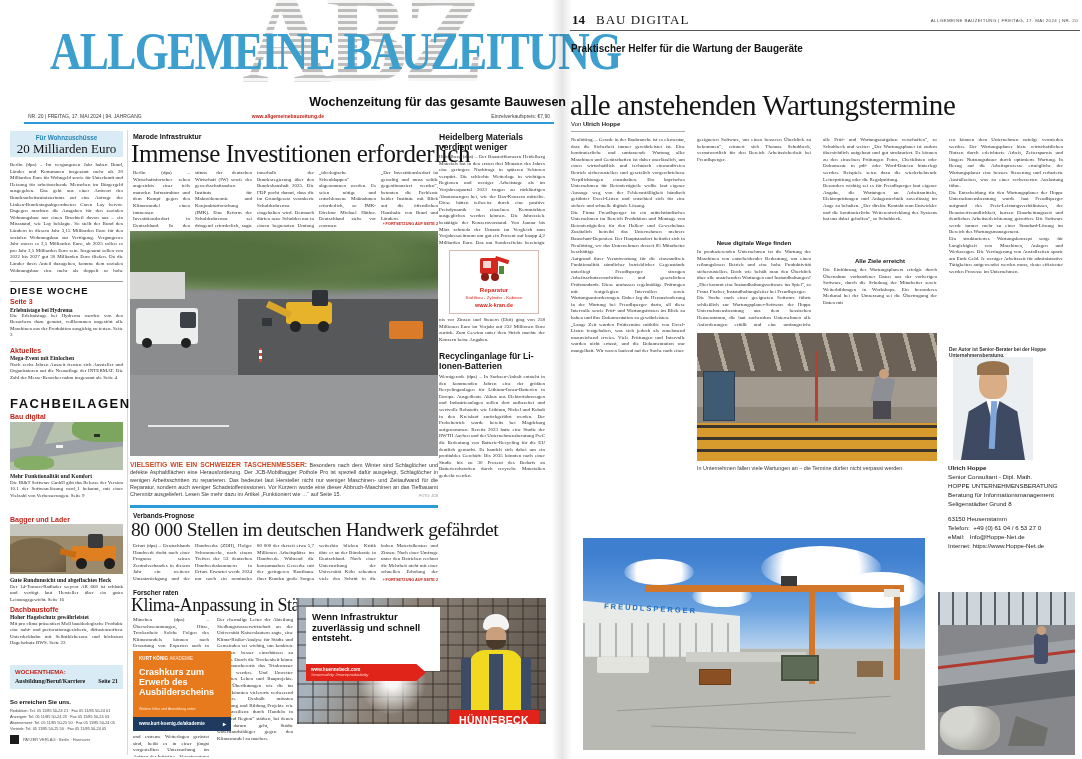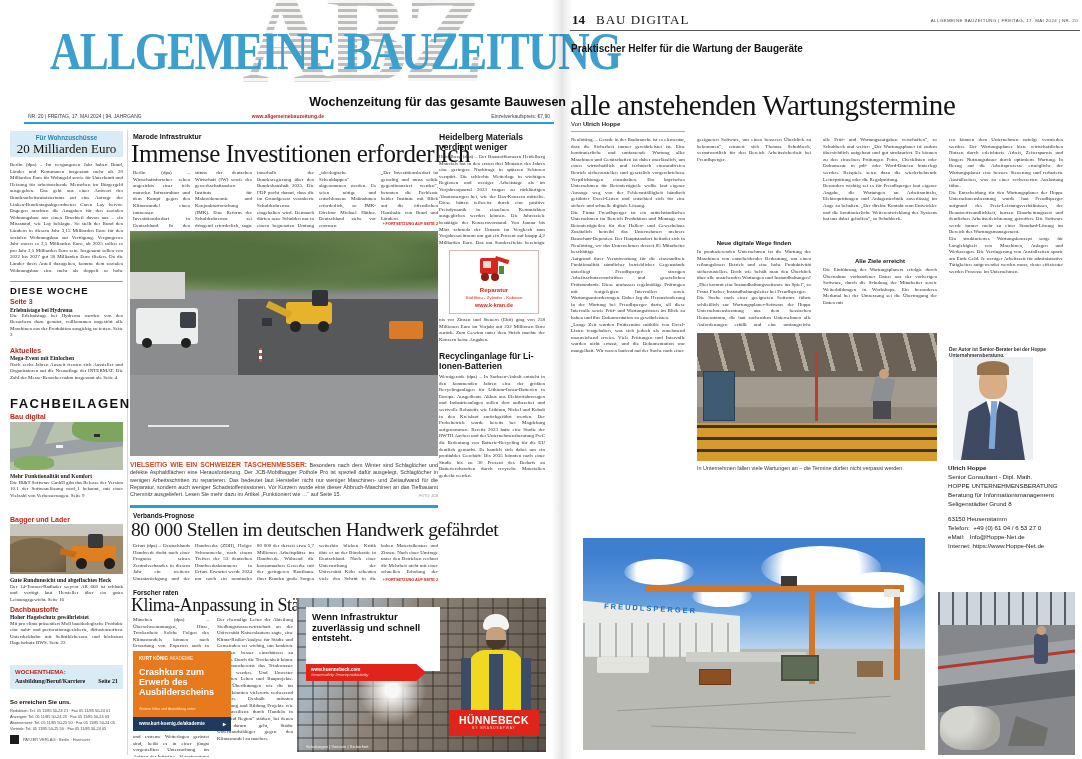--- a/index.html
+++ b/index.html
@@ -166,21 +166,21 @@
         <span class="b">KURT KÖNIG</span>&nbsp;<span style="opacity:.85">AKADEMIE</span>
       </div>
       <div class="abs sans b" style="left:6px;top:16px;width:84px;font-size:9px;line-height:1.12;color:#fff">Crashkurs zum Erwerb des Ausbilderscheins</div>
       <div class="abs sans" style="left:6px;top:56px;width:86px;font-size:3.6px;color:#ffe7d2">Weitere Infos und Anmeldung unter:</div>
       <div class="abs" style="left:0;top:66px;width:98px;height:14px;background:#1e3a5f">
         <span class="abs sans b" style="left:6px;top:4px;font-size:4.6px;color:#fff">www.kurt-koenig.de/akademie</span>
         <span class="abs sans b" style="right:5px;top:3px;font-size:6px;color:#fff">▸</span>
       </div>
     </div>
 
-    <div class="abs photo" style="left:297px;top:598px;width:249px;height:154px;
+    <div class="abs photo" style="left:297px;top:598px;width:249px;height:126px;
          background:linear-gradient(115deg,#a7b3bc 0 18%,#8d8277 40%,#6f665c 75%,#58504a 100%)">
       <div class="abs" style="left:0;top:0;width:100%;height:100%;
            background:repeating-linear-gradient(90deg,rgba(50,42,38,.45) 0 2px,rgba(0,0,0,0) 2px 15px),
                       repeating-linear-gradient(0deg,rgba(50,42,38,.4) 0 2px,rgba(0,0,0,0) 2px 13px)"></div>
       <div class="abs" style="left:22%;top:34%;width:80px;height:80px;background:radial-gradient(circle,rgba(255,255,255,.95) 0 12%,rgba(255,255,255,0) 60%)"></div>
 
       <div class="abs" style="left:168px;top:16px;width:70px;height:143px">
         <div class="abs" style="left:18px;top:0;width:26px;height:16px;background:#f4f4f2;border-radius:12px 12px 4px 4px"></div>
         <div class="abs" style="left:21px;top:13px;width:20px;height:20px;background:#c9a07d;border-radius:40%"></div>
         <div class="abs" style="left:21px;top:26px;width:20px;height:9px;background:#4a3a2c;border-radius:0 0 8px 8px"></div>

